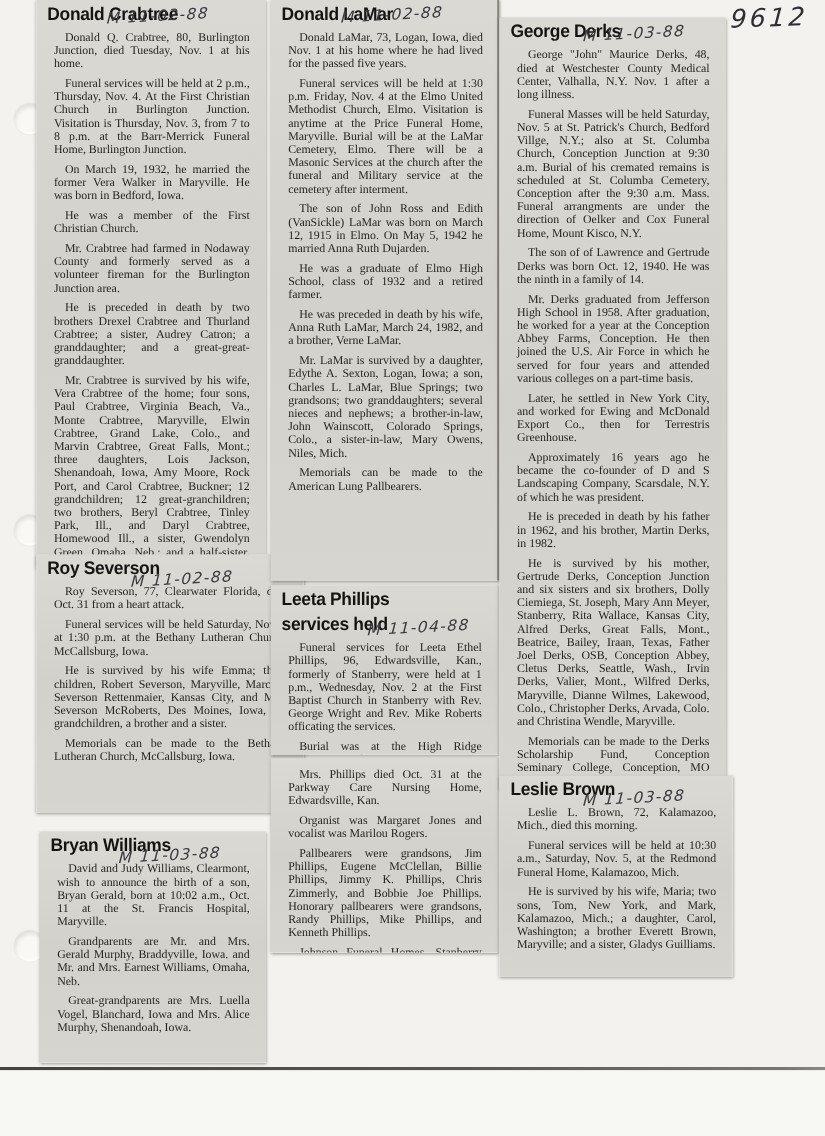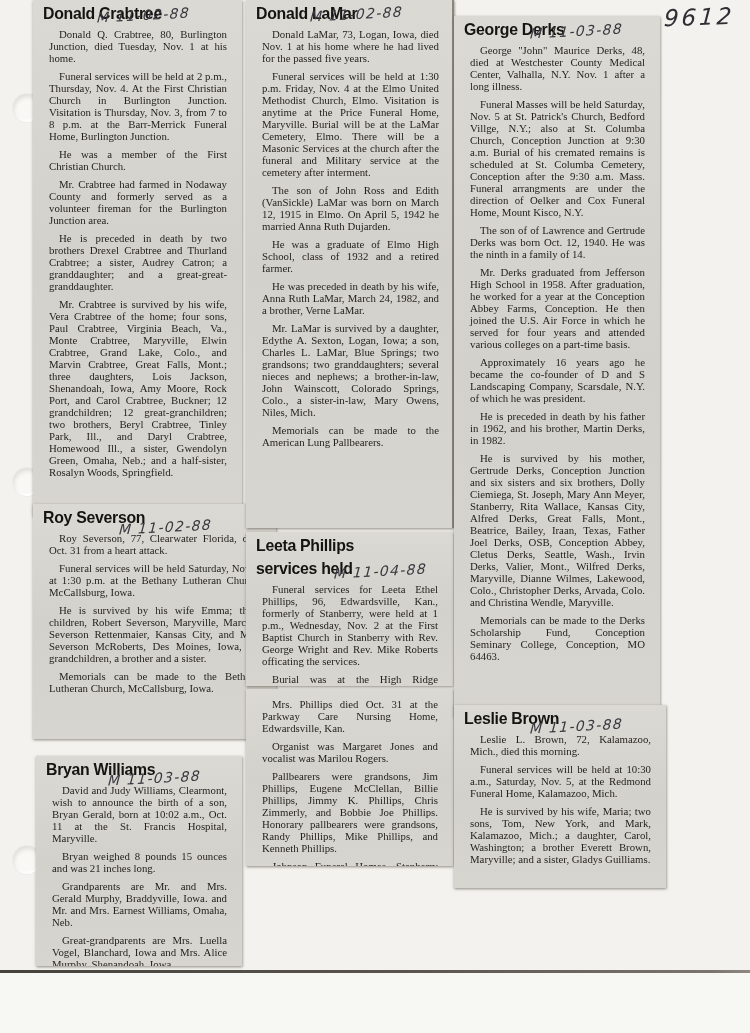--- a/index.html
+++ b/index.html
@@ -97,52 +97,52 @@
   <div class="hole" style="top:468px"></div>
   <div class="hole" style="top:846px"></div>
 
   <div class="corner-code">9612</div>
 
   <div class="clip c-crabtree">
     <div class="headline">Donald Crabtree</div>
     <div class="hw">M 11-02-88</div>
     <p>Donald Q. Crabtree, 80, Burlington Junction, died Tuesday, Nov. 1 at his home.</p>
     <p>Funeral services will be held at 2 p.m., Thursday, Nov. 4. At the First Christian Church in Burlington Junction. Visitation is Thursday, Nov. 3, from 7 to 8 p.m. at the Barr-Merrick Funeral Home, Burlington Junction.</p>
+    <p>On March 19, 1932, he married the former Vera Walker in Maryville. He was born in Bedford, Iowa.</p>
     <p>He was a member of the First Christian Church.</p>
     <p>Mr. Crabtree had farmed in Nodaway County and formerly served as a volunteer fireman for the Burlington Junction area.</p>
     <p>He is preceded in death by two brothers Drexel Crabtree and Thurland Crabtree; a sister, Audrey Catron; a granddaughter; and a great-great-granddaughter.</p>
     <p>Mr. Crabtree is survived by his wife, Vera Crabtree of the home; four sons, Paul Crabtree, Virginia Beach, Va., Monte Crabtree, Maryville, Elwin Crabtree, Grand Lake, Colo., and Marvin Crabtree, Great Falls, Mont.; three daughters, Lois Jackson, Shenandoah, Iowa, Amy Moore, Rock Port, and Carol Crabtree, Buckner; 12 grandchildren; 12 great-granchildren; two brothers, Beryl Crabtree, Tinley Park, Ill., and Daryl Crabtree, Homewood Ill., a sister, Gwendolyn Green, Omaha, Neb.; and a half-sister, Rosalyn Woods, Springfield.</p>
   </div>
 
   <div class="clip c-severson">
     <div class="smudge" style="right:2px; top:40px; width:28px; height:150px;"></div>
     <div class="headline">Roy Severson</div>
     <div class="hw">M 11-02-88</div>
     <p>Roy Severson, 77, Clearwater Florida, died Oct. 31 from a heart attack.</p>
     <p>Funeral services will be held Saturday, Nov. 5 at 1:30 p.m. at the Bethany Lutheran Church, McCallsburg, Iowa.</p>
     <p>He is survived by his wife Emma; three children, Robert Severson, Maryville, Marcene Severson Rettenmaier, Kansas City, and Mari Severson McRoberts, Des Moines, Iowa, six grandchildren, a brother and a sister.</p>
     <p>Memorials can be made to the Bethany Lutheran Church, McCallsburg, Iowa.</p>
   </div>
 
   <div class="clip c-williams">
     <div class="headline">Bryan Williams</div>
     <div class="hw">M 11-03-88</div>
     <p>David and Judy Williams, Clearmont, wish to announce the birth of a son, Bryan Gerald, born at 10:02 a.m., Oct. 11 at the St. Francis Hospital, Maryville.</p>
-    <p>Bryan weighed 8 pounds 15 ounces and was 21 inches long.</p>
     <p>Grandparents are Mr. and Mrs. Gerald Murphy, Braddyville, Iowa. and Mr. and Mrs. Earnest Williams, Omaha, Neb.</p>
     <p>Great-grandparents are Mrs. Luella Vogel, Blanchard, Iowa and Mrs. Alice Murphy, Shenandoah, Iowa.</p>
   </div>
 
   <div class="clip c-lamar">
     <div class="edge-r"></div>
     <div class="headline">Donald LaMar</div>
     <div class="hw">M 11-02-88</div>
     <p>Donald LaMar, 73, Logan, Iowa, died Nov. 1 at his home where he had lived for the passed five years.</p>
     <p>Funeral services will be held at 1:30 p.m. Friday, Nov. 4 at the Elmo United Methodist Church, Elmo. Visitation is anytime at the Price Funeral Home, Maryville. Burial will be at the LaMar Cemetery, Elmo. There will be a Masonic Services at the church after the funeral and Military service at the cemetery after interment.</p>
-    <p>The son of John Ross and Edith (VanSickle) LaMar was born on March 12, 1915 in Elmo. On April 5, 1942 he married Anna Ruth Dujarden.</p>
+    <p>The son of John Ross and Edith (VanSickle) LaMar was born on March 12, 1915 in Elmo. On May 5, 1942 he married Anna Ruth Dujarden.</p>
     <p>He was a graduate of Elmo High School, class of 1932 and a retired farmer.</p>
     <p>He was preceded in death by his wife, Anna Ruth LaMar, March 24, 1982, and a brother, Verne LaMar.</p>
     <p>Mr. LaMar is survived by a daughter, Edythe A. Sexton, Logan, Iowa; a son, Charles L. LaMar, Blue Springs; two grandsons; two granddaughters; several nieces and nephews; a brother-in-law, John Wainscott, Colorado Springs, Colo., a sister-in-law, Mary Owens, Niles, Mich.</p>
     <p>Memorials can be made to the American Lung Pallbearers.</p>
   </div>
 
   <div class="clip c-phillips1">
     <div class="headline">Leeta Phillips</div>
     <div class="headline second">services held</div>
     <div class="hw">M 11-04-88</div>
@@ -157,20 +157,21 @@
     <p>Johnson Funeral Homes, Stanberry was in charge of the services.</p>
   </div>
 
   <div class="clip c-derks">
     <div class="headline">George Derks</div>
     <div class="hw">M 11-03-88</div>
     <p>George "John" Maurice Derks, 48, died at Westchester County Medical Center, Valhalla, N.Y. Nov. 1 after a long illness.</p>
     <p>Funeral Masses will be held Saturday, Nov. 5 at St. Patrick's Church, Bedford Villge, N.Y.; also at St. Columba Church, Conception Junction at 9:30 a.m. Burial of his cremated remains is scheduled at St. Columba Cemetery, Conception after the 9:30 a.m. Mass. Funeral arrangments are under the direction of Oelker and Cox Funeral Home, Mount Kisco, N.Y.</p>
     <p>The son of of Lawrence and Gertrude Derks was born Oct. 12, 1940. He was the ninth in a family of 14.</p>
     <p>Mr. Derks graduated from Jefferson High School in 1958. After graduation, he worked for a year at the Conception Abbey Farms, Conception. He then joined the U.S. Air Force in which he served for four years and attended various colleges on a part-time basis.</p>
+    <p>Later, he settled in New York City, and worked for Ewing and McDonald Export Co., then for Terrestris Greenhouse.</p>
     <p>Approximately 16 years ago he became the co-founder of D and S Landscaping Company, Scarsdale, N.Y. of which he was president.</p>
     <p>He is preceded in death by his father in 1962, and his brother, Martin Derks, in 1982.</p>
     <p>He is survived by his mother, Gertrude Derks, Conception Junction and six sisters and six brothers, Dolly Ciemiega, St. Joseph, Mary Ann Meyer, Stanberry, Rita Wallace, Kansas City, Alfred Derks, Great Falls, Mont., Beatrice, Bailey, Iraan, Texas, Father Joel Derks, OSB, Conception Abbey, Cletus Derks, Seattle, Wash., Irvin Derks, Valier, Mont., Wilfred Derks, Maryville, Dianne Wilmes, Lakewood, Colo., Christopher Derks, Arvada, Colo. and Christina Wendle, Maryville.</p>
     <p>Memorials can be made to the Derks Scholarship Fund, Conception Seminary College, Conception, MO 64463.</p>
   </div>
 
   <div class="clip c-brown">
     <div class="headline">Leslie Brown</div>
     <div class="hw">M 11-03-88</div>
     <p>Leslie L. Brown, 72, Kalamazoo, Mich., died this morning.</p>

